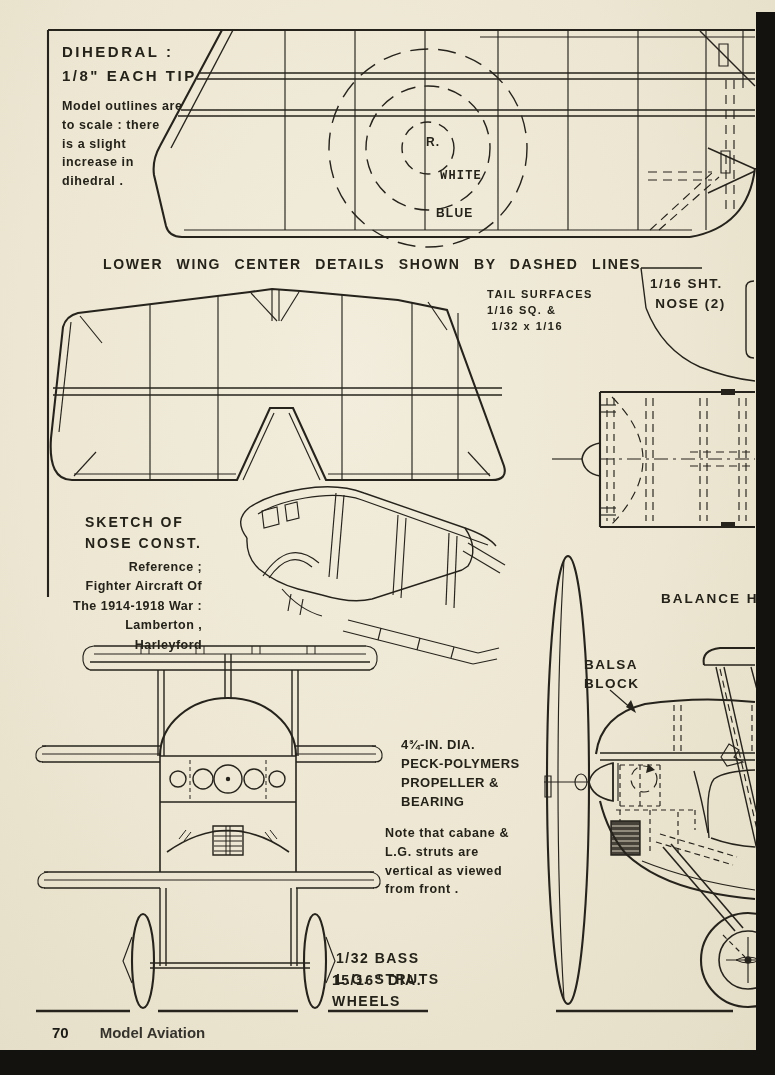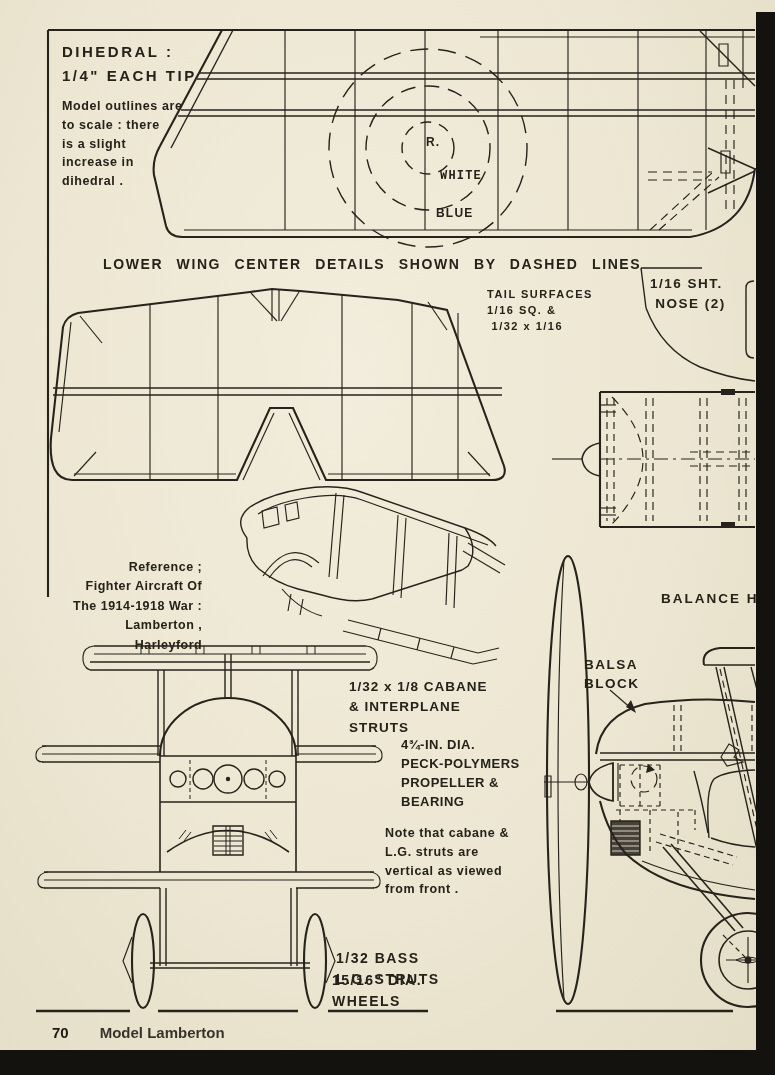--- a/index.html
+++ b/index.html
@@ -314,58 +314,57 @@
       <circle class="ink" cx="748" cy="960" r="3.5"></circle>
       <path class="w12" d="M748,937 V983"></path>
         <path class="w12" d="M726,960 H770"></path>
       <path class="w1" d="M736,960 Q748,954 760,960 Q748,966 736,960"></path>
       <path class="w12" stroke-dasharray="5 4" d="M723,935 L745,957"></path>
       <path class="w24" d="M556,1011 H733"></path>
     </g>
   </svg>
 
   <div class="lbl t-dihedral">DIHEDRAL :
-1/4" EACH TIP</div>
+1/8" EACH TIP</div>
   <div class="lbl t-scale">Model outlines are
 to scale : there
 is a slight
 increase in
 dihedral .</div>
   <div class="lbl t-roundel t-r">R.</div>
   <div class="lbl t-roundel t-white">WHITE</div>
   <div class="lbl t-roundel t-blue">BLUE</div>
   <div class="lbl t-caption">LOWER WING CENTER DETAILS SHOWN BY DASHED LINES</div>
   <div class="lbl t-tail">TAIL SURFACES
 1/16 SQ. &amp;
  1/32 x 1/16</div>
   <div class="lbl t-nosesheet">1/16 SHT.
  NOSE (2)</div>
+  <div class="lbl t-sketch">SKETCH OF
+NOSE CONST.</div>
   <div class="lbl t-ref">Reference ;
 Fighter Aircraft Of
 The 1914-1918 War :
 Lamberton ,
 Harleyford</div>
   <div class="lbl t-balance">BALANCE HER</div>
   <div class="lbl t-balsa">BALSA
 BLOCK</div>
-  <div class="lbl t-cabane">1/32 x 1/8 CABANE
-&amp; INTERPLANE
-STRUTS</div>
   <div class="lbl t-prop">4¾-IN. DIA.
 PECK-POLYMERS
 PROPELLER &amp;
 BEARING</div>
   <div class="lbl t-note">Note that cabane &amp;
 L.G. struts are
 vertical as viewed
 from front .</div>
   <div class="lbl t-lg">1/32 BASS
 L.G. STRUTS</div>
   <div class="lbl t-wheels">15/16" DIA.
 WHEELS</div>
 
   <div class="footer">
-    <span class="num">70</span><span class="mag">Model Lamberton</span>
+    <span class="num">70</span><span class="mag">Model Aviation</span>
   </div>
 
   <div class="edge edge-right"></div>
   <div class="edge edge-bottom"></div>
 </div>
 
 </body></html>

